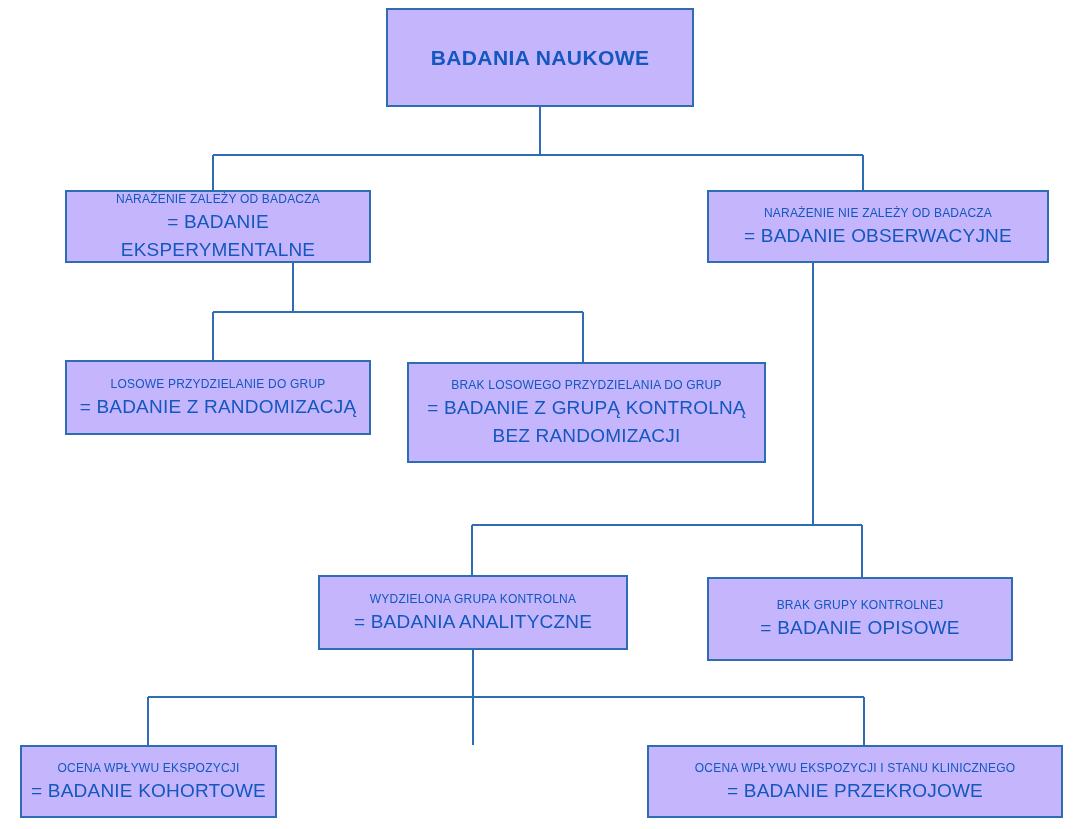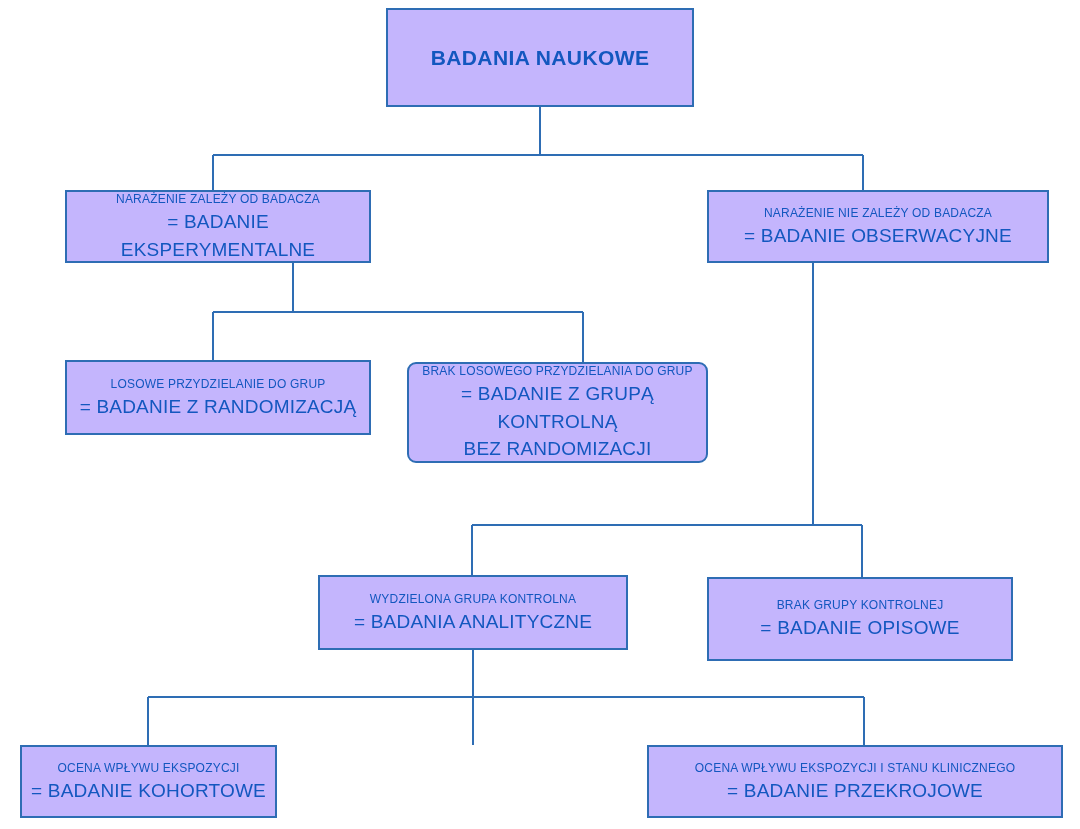--- a/index.html
+++ b/index.html
@@ -54,21 +54,21 @@
     color: #1357bf;
     font-size: 21px;
     font-weight: 700;
     letter-spacing: 0.4px;
   }
   
   .n-root       { left: 386px; top:   8px; width: 308px; height:  99px; }
   .n-exp        { left:  65px; top: 190px; width: 306px; height:  73px; }
   .n-obs        { left: 707px; top: 190px; width: 342px; height:  73px; }
   .n-rand       { left:  65px; top: 360px; width: 306px; height:  75px; text-align: right; }
-  .n-norand     { left: 407px; top: 362px; width: 301px; height: 101px; border-radius: 9px; }
+  .n-norand     { left: 407px; top: 362px; width: 359px; height: 101px; }
   .n-analit     { left: 318px; top: 575px; width: 310px; height:  75px; }
   .n-opis       { left: 707px; top: 577px; width: 306px; height:  84px; }
   .n-kohort     { left:  20px; top: 745px; width: 257px; height:  73px; }
   .n-kliniczno  { left: 308px; top: 745px; width: 310px; height:  73px; }
   .n-przekroj   { left: 647px; top: 745px; width: 416px; height:  73px; align-items: center; }
 </style>
 </head>
 <body>
 
 <div id="canvas">

